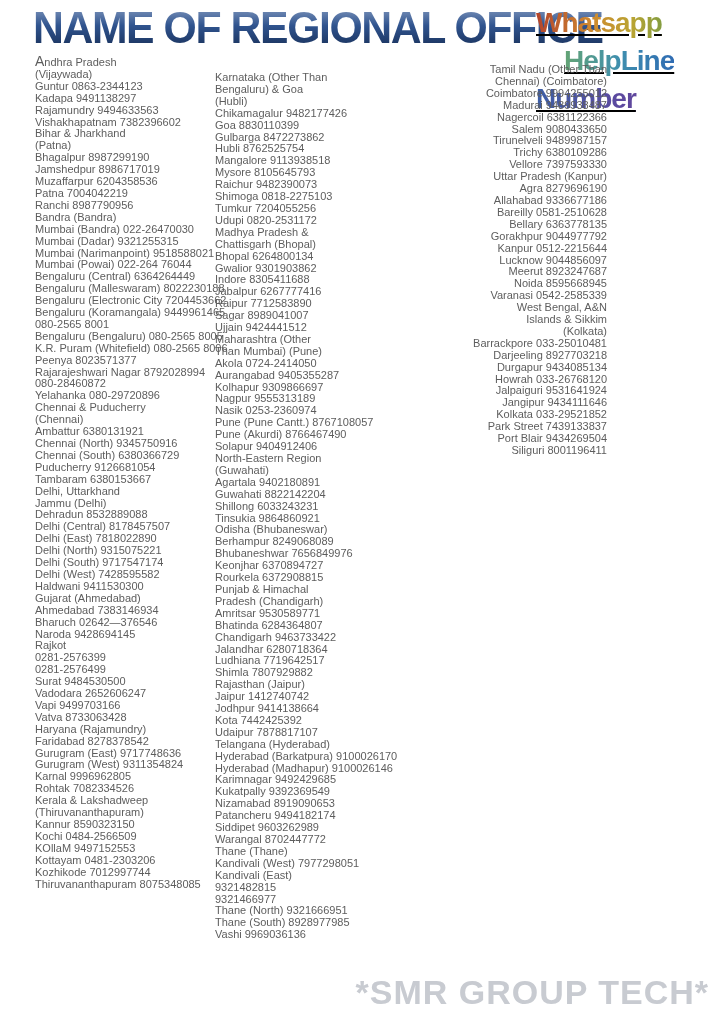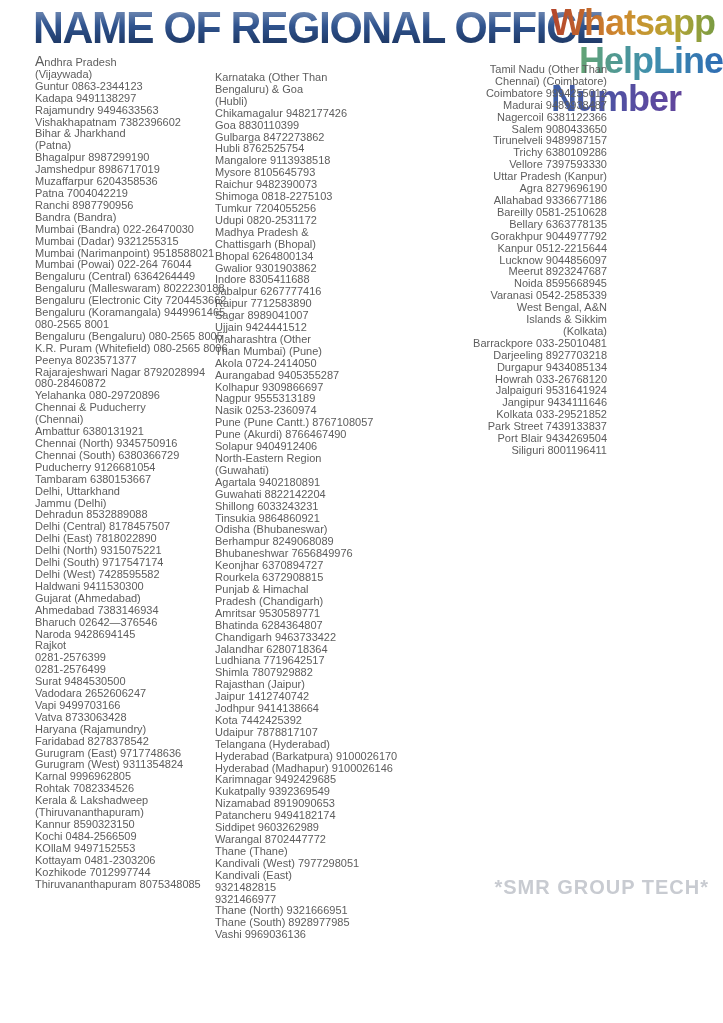--- a/index.html
+++ b/index.html
@@ -12,23 +12,23 @@
   }
   
   .title{
     position:absolute;left:33px;top:2px;margin:0;
     font-size:45px;font-weight:bold;letter-spacing:-1.5px;
     transform:scaleX(.95);transform-origin:left top;
     white-space:nowrap;
     color:#1d3b73;
   }
   .wa-block{
-    position:absolute;left:551px;top:4px;
-    font-weight:bold;font-size:36px;line-height:38px;
-    letter-spacing:-1px;white-space:nowrap;
+    position:absolute;left:536px;top:4px;
+    font-weight:bold;font-size:28px;line-height:38px;
+    letter-spacing:-1px;white-space:nowrap;text-decoration:underline;
   }
   .wa-1{color:#c1682c;}
   .wa-2{color:#3f8fae;margin-left:28px;}
   .wa-3{color:#533f97;}
   @supports ((-webkit-background-clip:text) or (background-clip:text)){
     .title{
       background:linear-gradient(180deg,#93a7c7 0%,#30548f 45%,#14294f 100%);
       -webkit-background-clip:text;background-clip:text;
       color:transparent;-webkit-text-fill-color:transparent;
     }
@@ -53,22 +53,22 @@
     position:absolute;
     font-size:11px;line-height:11.9px;
     color:#5d5d5d;white-space:nowrap;
   }
   .col1{left:35px;top:56px;width:180px;}
   .col2{left:215px;top:56px;width:212px;margin-top:16px;}
   .col3{left:427px;top:64px;width:180px;text-align:right;}
   .col1 .line:first-child::first-letter{font-size:14px;}
   
   .footer{
-    position:absolute;right:14px;top:876px;
-    font-size:20px;font-weight:bold;letter-spacing:1px;
+    position:absolute;right:14px;top:973px;
+    font-size:34px;font-weight:bold;letter-spacing:1px;
     color:#c8cbd1;white-space:nowrap;
   }
 </style>
 </head>
 <body>
 
 <div class="page">
 
   <h1 class="title">NAME OF REGIONAL OFFICE</h1>
 

